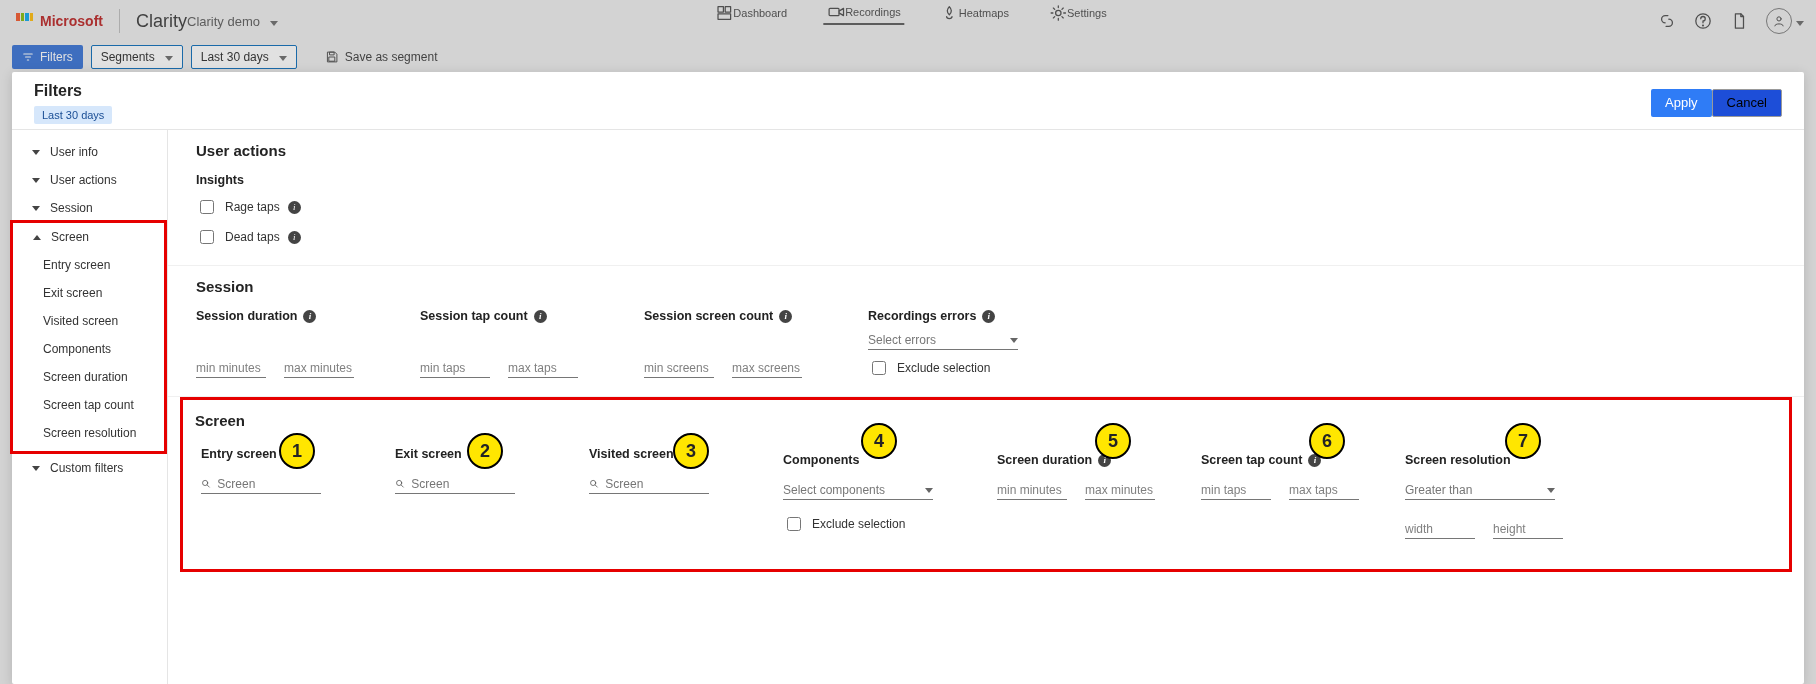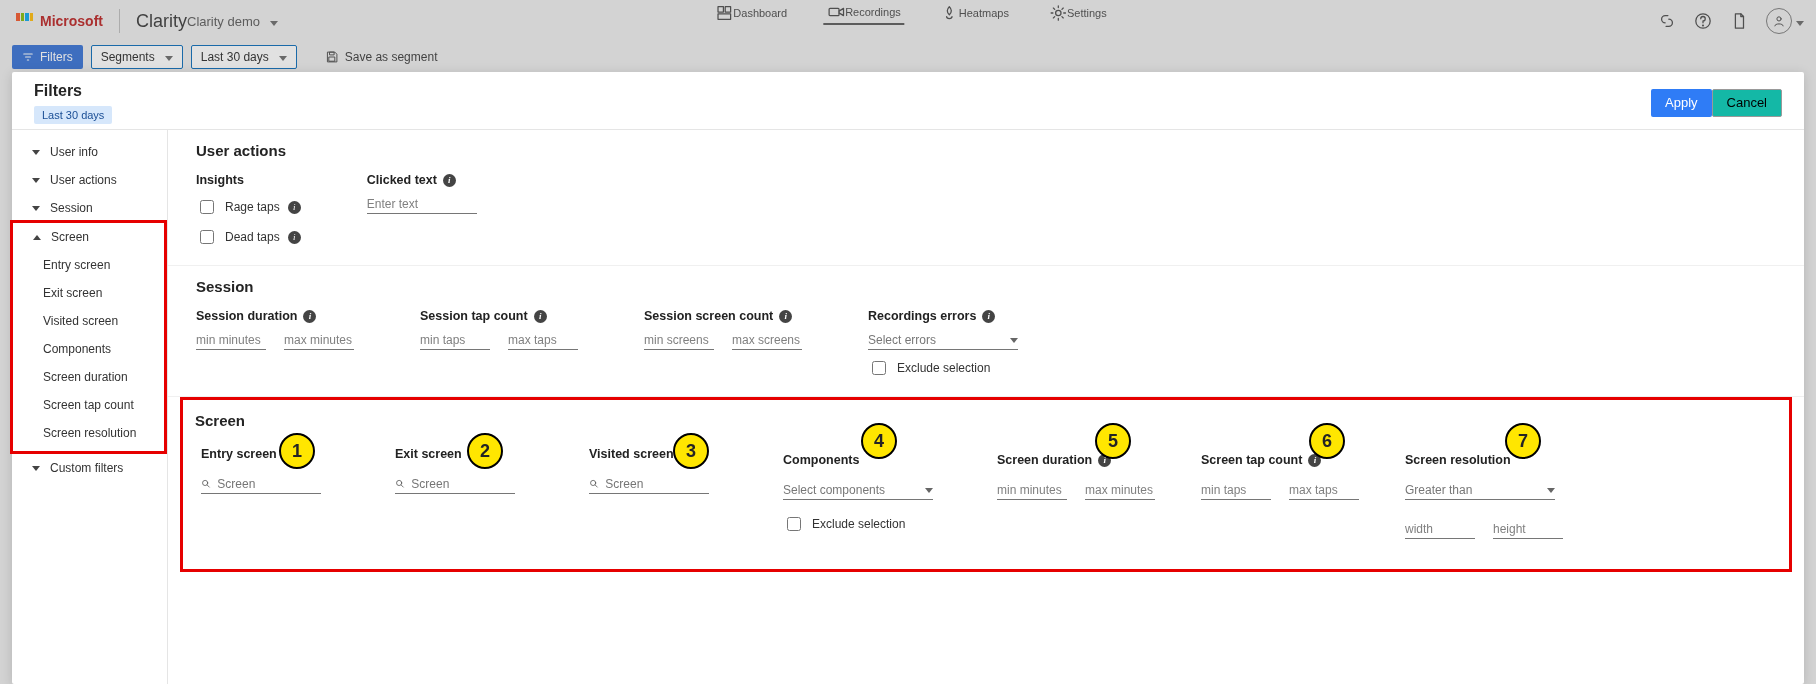--- a/index.html
+++ b/index.html
@@ -50,21 +50,21 @@
 
   
   .scrim { position: absolute; inset: 0; background: rgba(120,120,120,0.22); pointer-events:none; }
 
   
   .panel { position: absolute; left: 12px; right: 12px; top: 72px; bottom: 0; background: #fff; box-shadow: 0 2px 12px rgba(0,0,0,0.15); border-radius: 2px; display: flex; flex-direction: column; }
   .panel-hdr { height: 58px; display:flex; align-items:center; padding: 4px 22px 0; border-bottom: 1px solid var(--divider); }
   .panel-hdr h2 { margin:0; font-size:16px; font-weight:600; }
   .panel-hdr .hdr-btns { margin-left:auto; display:flex; gap:0; }
   .btn-apply { background: var(--blue); color:#fff; border:none; height:28px; padding:0 14px; font-size:13px; border-radius:2px; }
-  .btn-cancel { background:#14b8a6; border:1px solid #999; height:28px; padding:0 14px; font-size:13px; border-radius:2px; }
+  .btn-cancel { background:#1d4ed8; border:1px solid #999; height:28px; padding:0 14px; font-size:13px; border-radius:2px; }
 
   .chips-row { padding: 6px 22px 0; display:flex; gap:8px; }
   .chip { background: var(--sel-blue); color:#1a4e95; font-size:11px; padding: 3px 8px; border-radius:2px; }
 
   .panel-body { flex:1; display:flex; min-height:0; }
 
   
   .side { width: 156px; border-right:1px solid var(--divider); padding-top:8px; }
   .side-group { padding: 7px 10px 7px 20px; font-size: 12px; color:#333; display:flex; align-items:center; gap:6px; cursor:pointer; }
   .side-group .gchev { width:0;height:0;border-left:4px solid transparent;border-right:4px solid transparent;border-top:5px solid #444; margin-right:4px; }
@@ -76,21 +76,21 @@
   .side-callout { margin: -2px 0 0 -2px; padding-bottom: 4px; }
 
   
   .badge { position:absolute; width:36px; height:36px; border-radius:50%; background: var(--yellow); border:2px solid #000; display:flex; align-items:center; justify-content:center; font-weight:700; font-size:18px; }
 
   
   .main { flex:1; overflow:auto; padding: 0 0 20px; }
   .section { padding: 12px 28px 18px; border-bottom: 1px solid #f0f0f0; }
   .section h3 { margin:0 0 14px; font-size:15px; font-weight:700; }
   .cols { display:flex; gap: 66px; flex-wrap:nowrap; }
-  .col { min-width: 0; display:flex; flex-direction:column; gap:8px; }
+  .col { min-width: 0; display:flex; flex-direction:column; gap:8px;justify-content:space-between; }
   .lbl { font-size:12.5px; font-weight:600; color:#222; display:flex; align-items:center; gap:6px; }
   .info-dot { width:13px; height:13px; border-radius:50%; background:#444; color:#fff; font-size:9px; display:inline-flex; align-items:center; justify-content:center; font-style:italic; font-family:Georgia, serif; }
   .info-dot::before { content:"i"; }
 
   .ck-row { display:flex; align-items:center; gap:8px; font-size:12px; color:#333; }
   .ck-row input[type=checkbox] { width:14px; height:14px; }
   .underline-input { border:none; border-bottom:1px solid #767676; background:transparent; font-size:12px; padding:2px 0; width:110px; color:#222; }
   .underline-input::placeholder { color:#808080; }
   .underline-input-sm { width: 70px; }
 
@@ -288,27 +288,20 @@
               <input type="checkbox" style="">
               <span>Rage taps</span>
               <span class="info-dot"></span>
             </label>
             <label class="ck-row">
               <input type="checkbox" style="">
               <span>Dead taps</span>
               <span class="info-dot"></span>
             </label>
           </div>
-          <div class="col">
-            <span class="lbl">
-              <span>Clicked text</span>
-              <span class="info-dot"></span>
-            </span>
-            <input class="underline-input" placeholder="Enter text" style="">
-          </div>
         </div>
       </div>
 
       <div class="section">
         <h3>Session</h3>
         <div class="cols">
           <div class="col">
             <span class="lbl">
                 <span>Session duration</span>
                 <span class="info-dot"></span>

